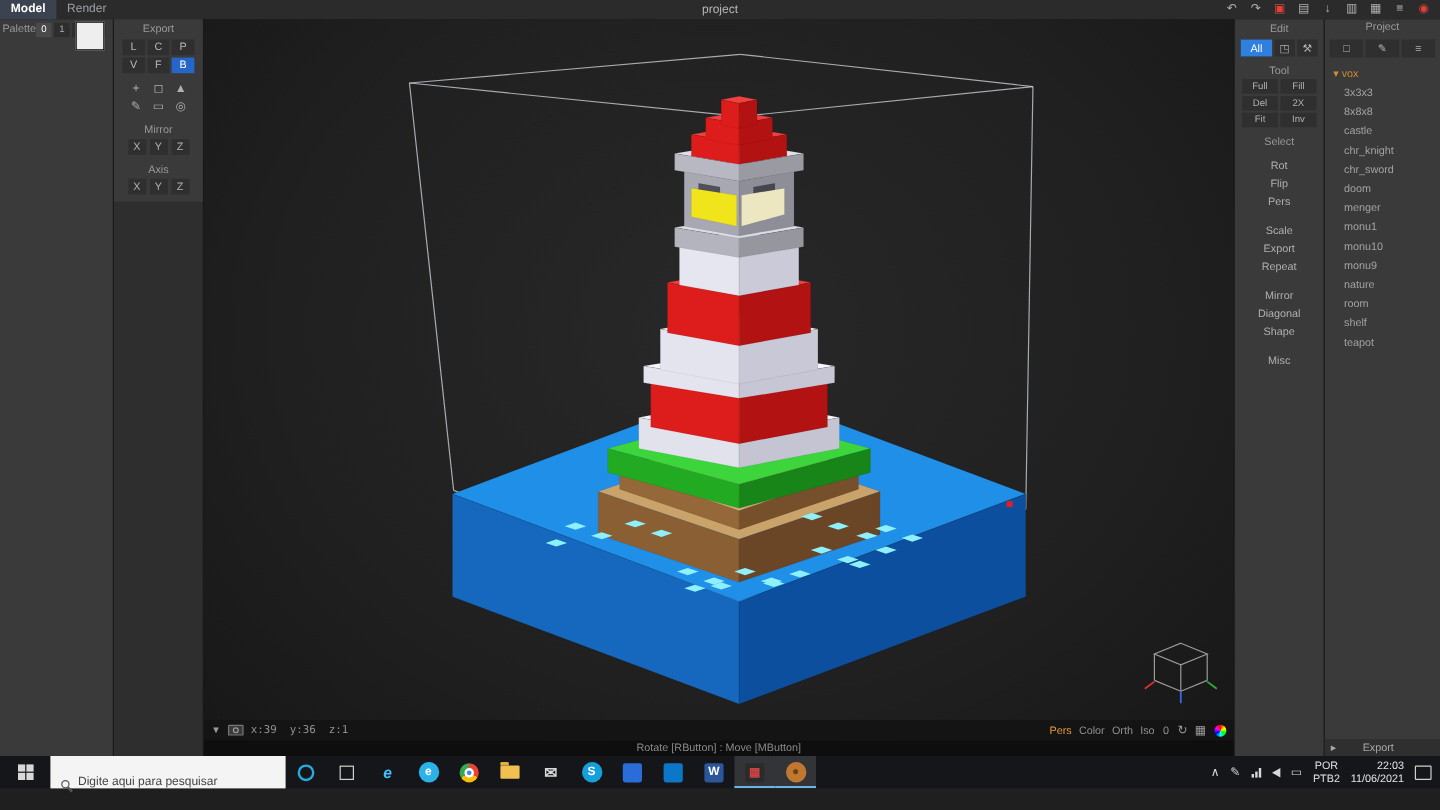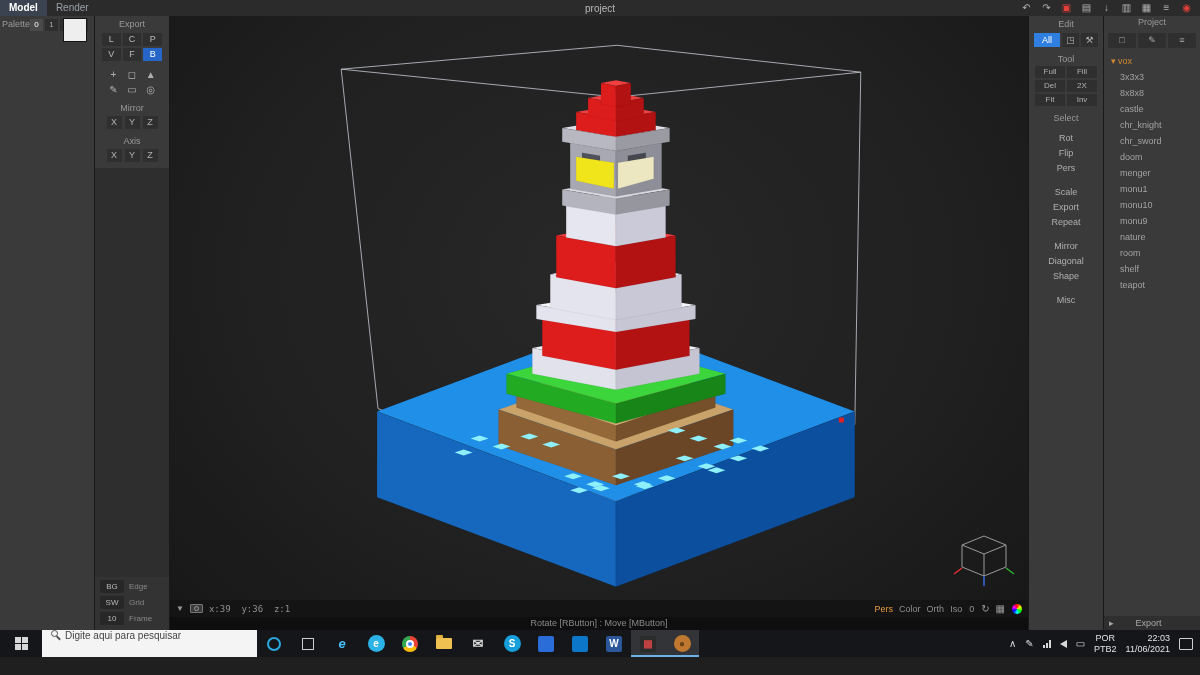--- a/index.html
+++ b/index.html
@@ -102,21 +102,21 @@
   .proj-tree { flex:1; overflow:hidden; padding:4px 4px 0 7px; }
   .folder-row { color:#d08a30; height:15px; line-height:15px; }
   .proj-item { color:#a2a2a2; height:16px; line-height:16px; padding-left:9px; }
   .export-bar { height:14px; background:#2f2f2f; color:#a8a8a8; display:flex; align-items:center; padding:0 5px; gap:22px; font-size:9px; }
 
   
   .taskbar { height:27px; background:#14161a; display:flex; align-items:stretch; color:#ddd; }
   .start-btn { width:42px; display:flex; align-items:center; justify-content:center; }
   .win-logo { display:grid; grid-template-columns:6px 6px; grid-template-rows:6px 6px; gap:1px; }
   .win-logo div { background:#d8d8d8; }
-  .search-box { width:215px; background:#f4f4f4; color:#444; display:flex; align-items:flex-start; gap:7px; font-size:10px; padding:0 9px; }
+  .search-box { width:196px; background:#f4f4f4; color:#444; display:flex; align-items:flex-end; gap:7px; font-size:10px; padding:0 9px; }
   .mag { width:7px; height:7px; border:1.5px solid #555; border-radius:50%; position:relative; flex:none; }
   .mag::after { content:''; position:absolute; width:5px; height:1.5px; background:#555; transform:rotate(45deg); right:-4px; bottom:-2px; }
   .tb-icon { width:34px; display:flex; align-items:center; justify-content:center; font-size:13px; position:relative; }
   .tb-icon.active { background:rgba(255,255,255,.13); box-shadow:inset 0 -2px 0 #6cb2e8; }
   .cortana { width:14px; height:14px; border-radius:50%; border:2px solid #2aa9e0; }
   .taskview { width:12px; height:12px; border:1.5px solid #cfcfcf; }
   .tb-circle { width:17px; height:17px; border-radius:50%; display:flex; align-items:center; justify-content:center; font-size:10px; font-weight:bold; }
   .tb-square { width:16px; height:16px; display:flex; align-items:center; justify-content:center; font-size:10px; font-weight:bold; border-radius:2px; }
   .chrome-circle { width:16px; height:16px; border-radius:50%; background:conic-gradient(#ea4335 0 33%,#fbbc05 0 66%,#34a853 0 100%); position:relative; }
   .chrome-circle::after { content:''; position:absolute; inset:4px; background:#4285f4; border:2px solid #fff; border-radius:50%; }
@@ -466,34 +466,20 @@
             <div class="ax-btn">Y</div>
             <div class="ax-btn">Z</div>
           </div>
         <div class="section-label">Axis</div>
         <div class="axes-row">
             <div class="ax-btn">X</div>
             <div class="ax-btn">Y</div>
             <div class="ax-btn">Z</div>
           </div>
       </div>
-      <div class="display-panel">
-          <div class="disp-row">
-            <span class="disp-btn">BG</span>
-            <span class="disp-label">Edge</span>
-          </div>
-          <div class="disp-row">
-            <span class="disp-btn">SW</span>
-            <span class="disp-label">Grid</span>
-          </div>
-          <div class="disp-row">
-            <span class="disp-btn">10</span>
-            <span class="disp-label">Frame</span>
-          </div>
-        </div>
     </div>
 
     <div class="viewport">
 
       <svg id="model-svg" viewBox="0 0 862 614">
           <g>
             <line x1="449" y1="28" x2="172" y2="52" stroke="#c9cdd6" stroke-width="1" opacity="0.8"></line>
             <line x1="449" y1="28" x2="694" y2="55" stroke="#c9cdd6" stroke-width="1" opacity="0.8"></line>
             <line x1="172" y1="52" x2="449" y2="80" stroke="#c9cdd6" stroke-width="1" opacity="0.8"></line>
             <line x1="694" y1="55" x2="449" y2="80" stroke="#c9cdd6" stroke-width="1" opacity="0.8"></line>

